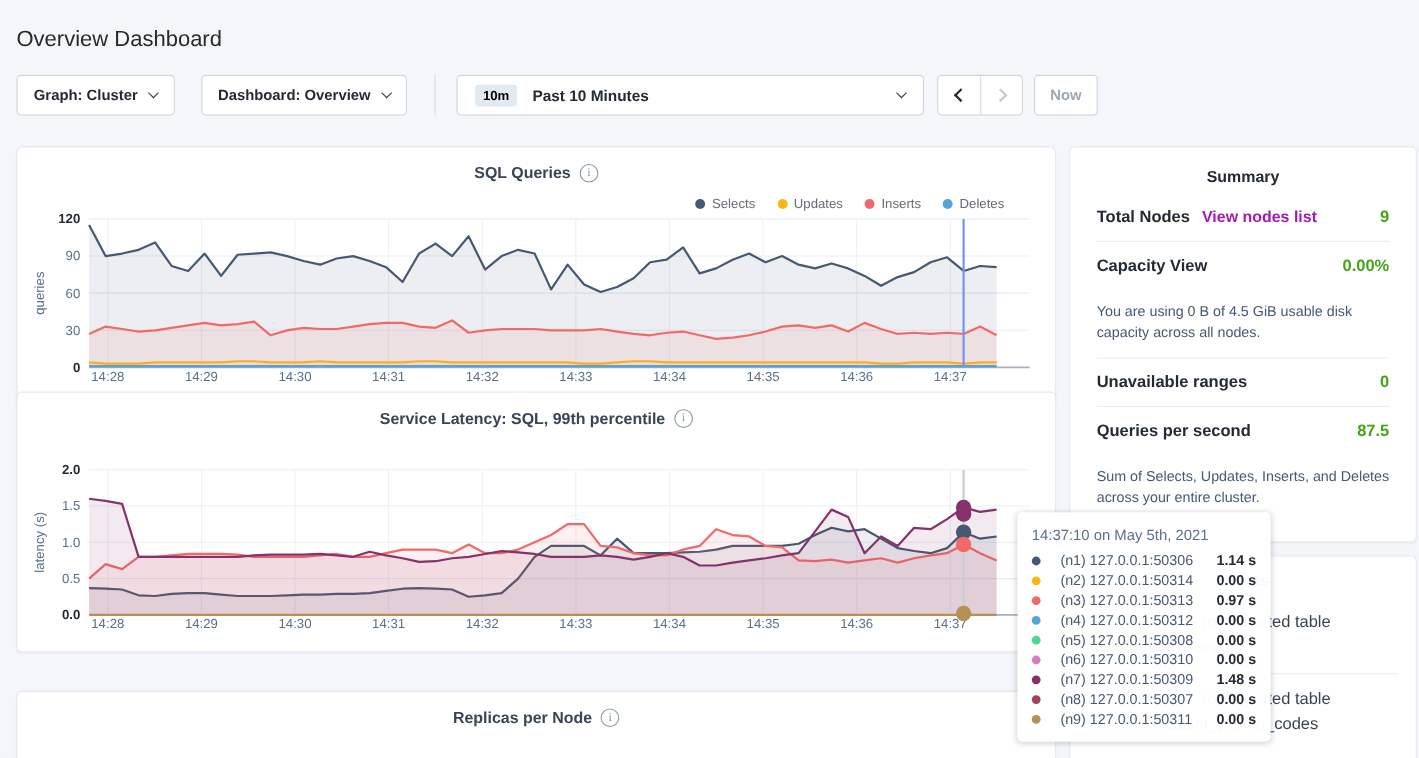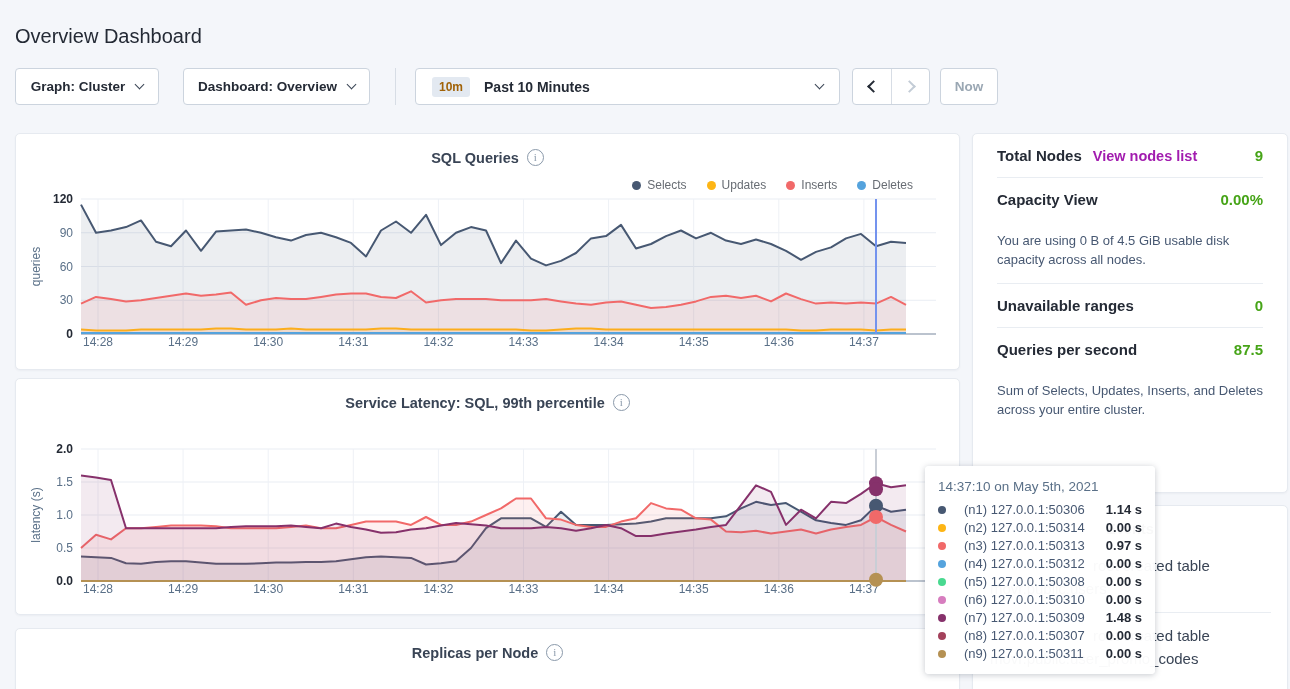--- a/index.html
+++ b/index.html
@@ -19,38 +19,38 @@
     display:flex; align-items:center; justify-content:center; gap:11px;
     font-size:13.5px; font-weight:700; color:#242a35; cursor:pointer;
   }
   .chev-down { width:7px; height:7px; border-right:1.6px solid #3a4555; border-bottom:1.6px solid #3a4555; transform:rotate(45deg); margin-top:-4px; }
   .ctrl-divider { position:absolute; left:395px; top:0; width:1px; height:37px; background:#d7dde5; }
   .time-select {
     position:absolute; left:415px; top:0; width:425px; height:37px; background:#fff;
     border:1px solid #ccd4de; border-radius:4px; display:flex; align-items:center;
     padding:0 16px; cursor:pointer;
   }
-  .time-badge { background:#e3e9f1; border-radius:3px; padding:3px 7px; font-size:12px; font-weight:700; color:#a16207; }
+  .time-badge { background:#e3e9f1; border-radius:3px; padding:3px 7px; font-size:12px; font-weight:700; color:#000000; }
   .time-label { margin-left:14px; font-size:14px; font-weight:700; color:#242a35; }
   .time-select .chev-down { margin-left:auto; }
   .arrow-group { position:absolute; left:852px; top:0; width:78px; height:37px; background:#fff; border:1px solid #ccd4de; border-radius:4px; display:flex; }
   .arrow-cell { width:50%; display:flex; align-items:center; justify-content:center; cursor:pointer; }
   .arrow-cell + .arrow-cell { border-left:1px solid #d7dde5; }
   .arrow-left { width:9px; height:9px; border-left:2.6px solid #242a35; border-bottom:2.6px solid #242a35; transform:rotate(45deg); margin-left:3px; }
   .arrow-right { width:9px; height:9px; border-right:2.6px solid #c3ccd6; border-bottom:2.6px solid #c3ccd6; transform:rotate(-45deg); margin-right:3px; }
   .now-btn {
     position:absolute; left:940px; top:0; width:58px; height:37px; background:#fff;
     border:1px solid #ccd4de; border-radius:4px; display:flex; align-items:center; justify-content:center;
     font-size:13.5px; font-weight:700; color:#9aa7b3;
   }
 
   
   .card { position:absolute; background:#fff; border:1px solid #e6eaf0; border-radius:5px; box-shadow:0 1px 2px rgba(56,76,105,.05); }
   .card-sql      { left:15px;  top:133px; width:945px; height:237px; }
-  .card-latency  { left:15px;  top:378px; width:945px; height:237px; }
+  .card-latency  { left:15px;  top:356px; width:945px; height:237px; }
   .card-replicas { left:15px;  top:628px; width:945px; height:200px; }
   .card-summary  { left:972px; top:133px; width:316px; height:360px; }
   .card-events   { left:972px; top:505px; width:316px; height:220px; }
 
   .chart-title-row { display:flex; justify-content:center; align-items:center; gap:8px; padding-top:15px; position:relative; z-index:2; }
   .chart-title { font-size:14.5px; font-weight:700; color:#394455; }
   .info-icon {
     width:17px; height:17px; border:1.5px solid #8a99aa; border-radius:50%;
     color:#8a99aa; font-size:11px; line-height:14px; text-align:center;
     font-family:"Liberation Serif", serif; cursor:pointer;
@@ -246,20 +246,21 @@
 </div>
 
 <div class="card card-replicas">
   <div class="chart-title-row">
     <span class="chart-title">Replicas per Node</span>
     <span class="info-icon">i</span>
   </div>
 </div>
 
 <div class="card card-summary">
+  <div class="sum-title">Summary</div>
   <div class="sum-rows">
       <div class="sum-row">
         <div class="sum-head">
           <span>Total Nodes</span>
           <a class="sum-link">View nodes list</a>
           <span class="sum-val">9</span>
         </div>
       </div>
       <div class="sum-row">
         <div class="sum-head">

